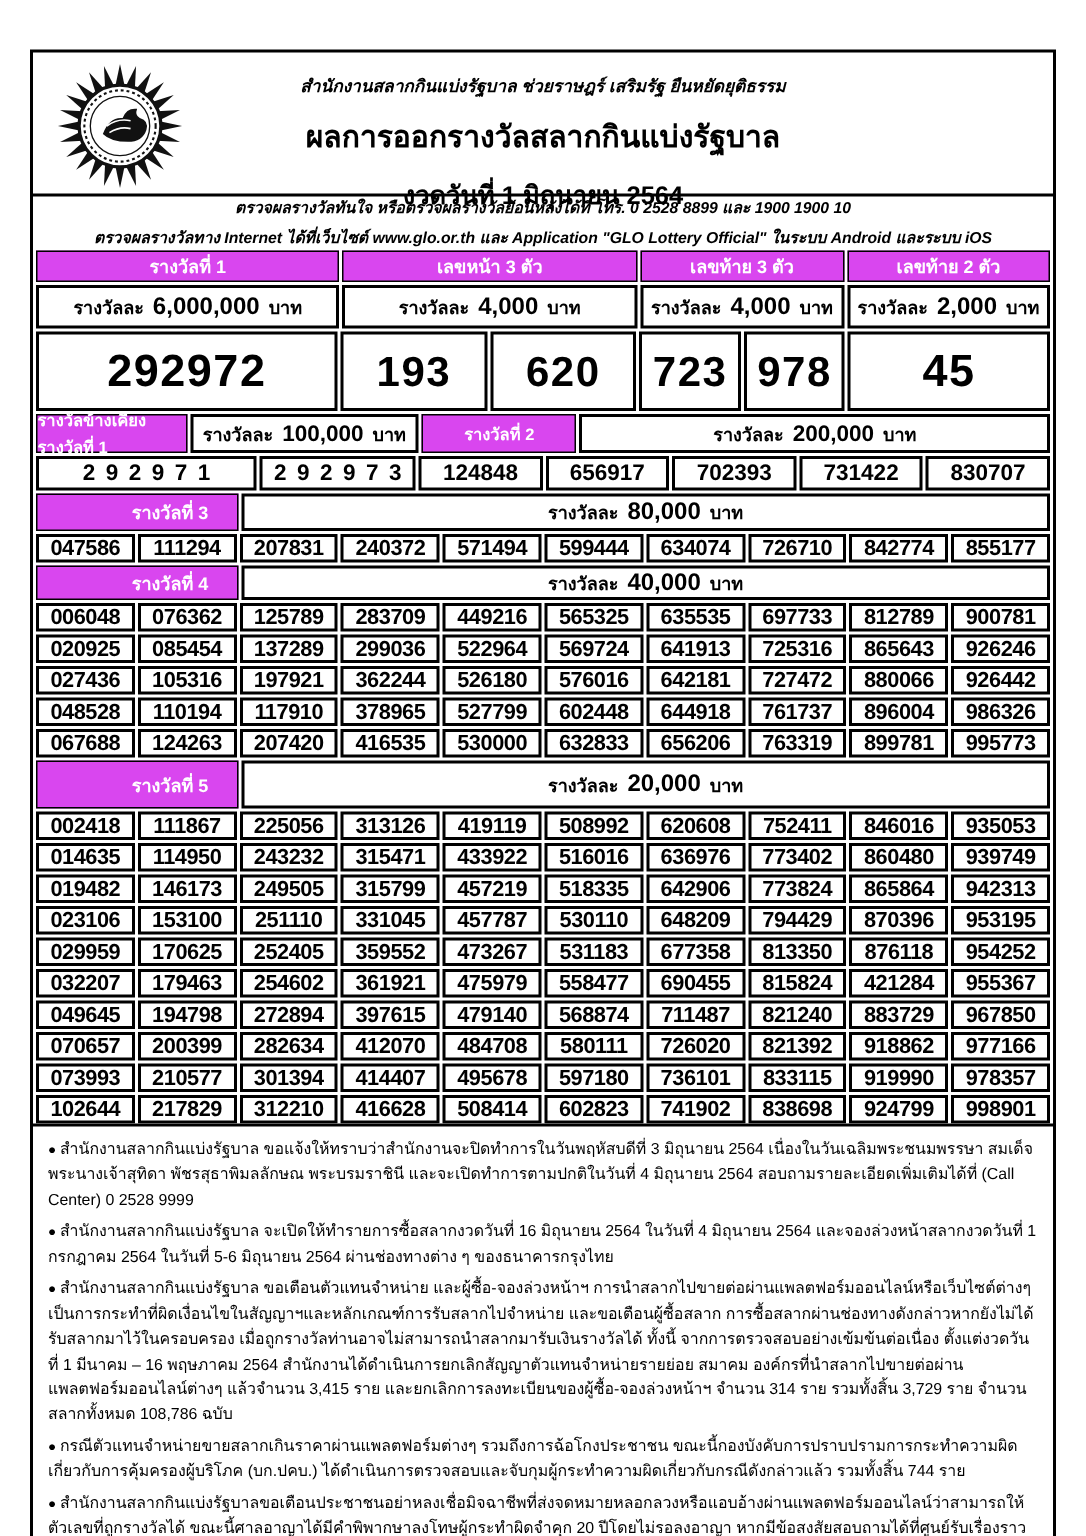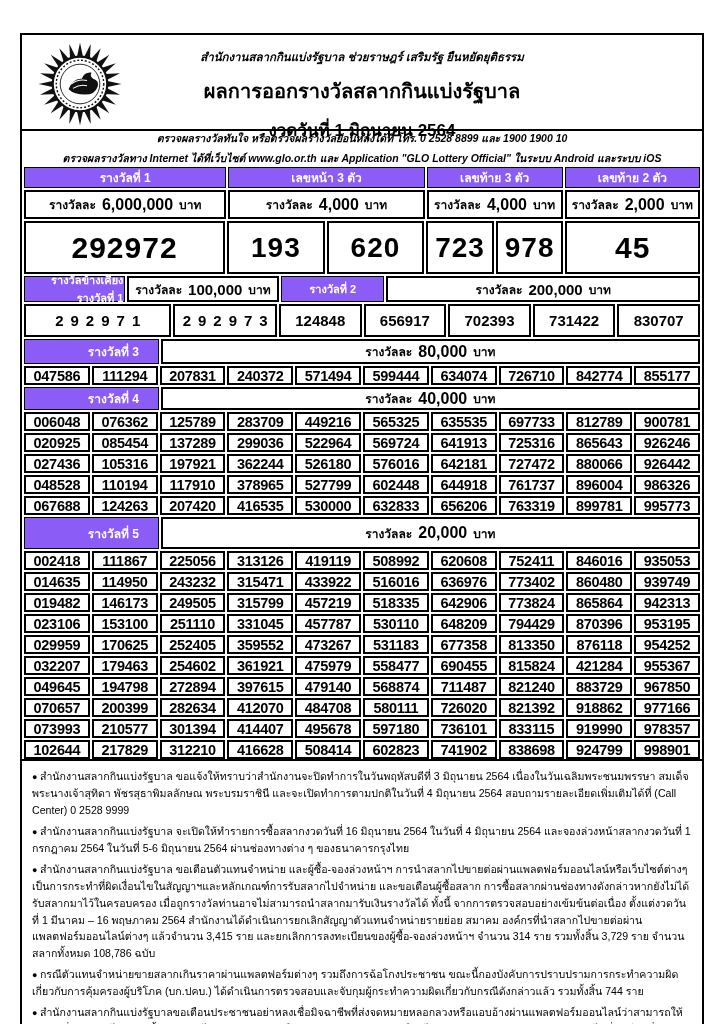--- a/index.html
+++ b/index.html
@@ -14,43 +14,43 @@
   .seal { position:absolute; left:14px; top:5px; }
   .header-text { text-align:center; padding-top:13px; }
   .motto { font-size:11.5px; font-style:italic; font-weight:600; margin-bottom:9px; }
   .doc-title { font-size:20px; font-weight:700; margin-bottom:9px; }
   .draw-date { font-size:17px; font-weight:700; }
   .info { height:34px; display:flex; flex-direction:column; align-items:center; justify-content:center; gap:3px;font-style:italic; }
   .info div { font-size:10.5px; font-weight:600; }
   
   .trow { display:grid; gap:2px; padding:2px 2px 0 2px; background:#fff; }
   .trow:last-child { padding-bottom:2px; }
-  .bcell { background:#8b5cf6; color:#fff; display:flex; align-items:center; justify-content:center;
-           font-size:12px; font-weight:600; border:1px solid #000;text-align:right; }
+  .bcell { background:#d946ef; color:#fff; display:flex; align-items:center; justify-content:center;
+           font-size:12px; font-weight:600; border:1px solid #000; }
   .wcell { background:#fff; border:2px solid #000; display:flex; align-items:center; justify-content:center; gap:6px; }
   .amt-prefix,.amt-suffix { font-size:12px; font-weight:700; }
   .amt-value { font-size:16px; font-weight:700; }
   .ncell { background:#fff; border:2px solid #000; display:flex; align-items:center; justify-content:center;
            font-weight:700; }
   
   .p1-head { grid-template-columns:30.2fr 29.3fr 20.3fr 20.2fr; }
   .p1-head .bcell { height:21px; }
   .p1-amt  { grid-template-columns:30.2fr 29.3fr 20.3fr 20.2fr; }
   .p1-amt .wcell { height:29px; }
   .p1-num  { grid-template-columns:30.2fr 14.65fr 14.65fr 10.15fr 10.15fr 20.2fr; }
   .p1-num .ncell { height:53px; font-size:28px; letter-spacing:1px; }
   .p1-num .first-prize-number { font-size:30px; }
   .p1-num .last2-number { font-size:30px; }
   
   .side-head { grid-template-columns:15fr 22.8fr 15.4fr 46.8fr; }
   .side-head .bcell { height:26px; font-size:11px; }
   .side-head .wcell { height:26px; }
   .side-head .amt-value { font-size:15px; }
   .side-num { grid-template-columns:22.2fr 15.6fr 12.44fr 12.44fr 12.44fr 12.44fr 12.44fr; }
-  .side-num .ncell { height:33px; font-size:15px; }
+  .side-num .ncell { height:23px; font-size:15px; }
   .spread { letter-spacing:7px; text-indent:7px; }
   
   .sec-head { grid-template-columns:20fr 80fr; }
   .sec-head .bcell { height:25px;padding-left:44px; }
   .sec-head .wcell { height:25px; }
   .sec-head .amt-value { font-size:16px; }
   .grid10 { grid-template-columns:repeat(10,1fr); }
   .grid10 .num-cell { background:#fff; border:2px solid #000; height:19px;
         display:flex; align-items:center; justify-content:center; font-weight:700; font-size:14.5px; letter-spacing:-0.3px; }
   .p4-head .bcell,.p4-head .wcell { height:23px; }

